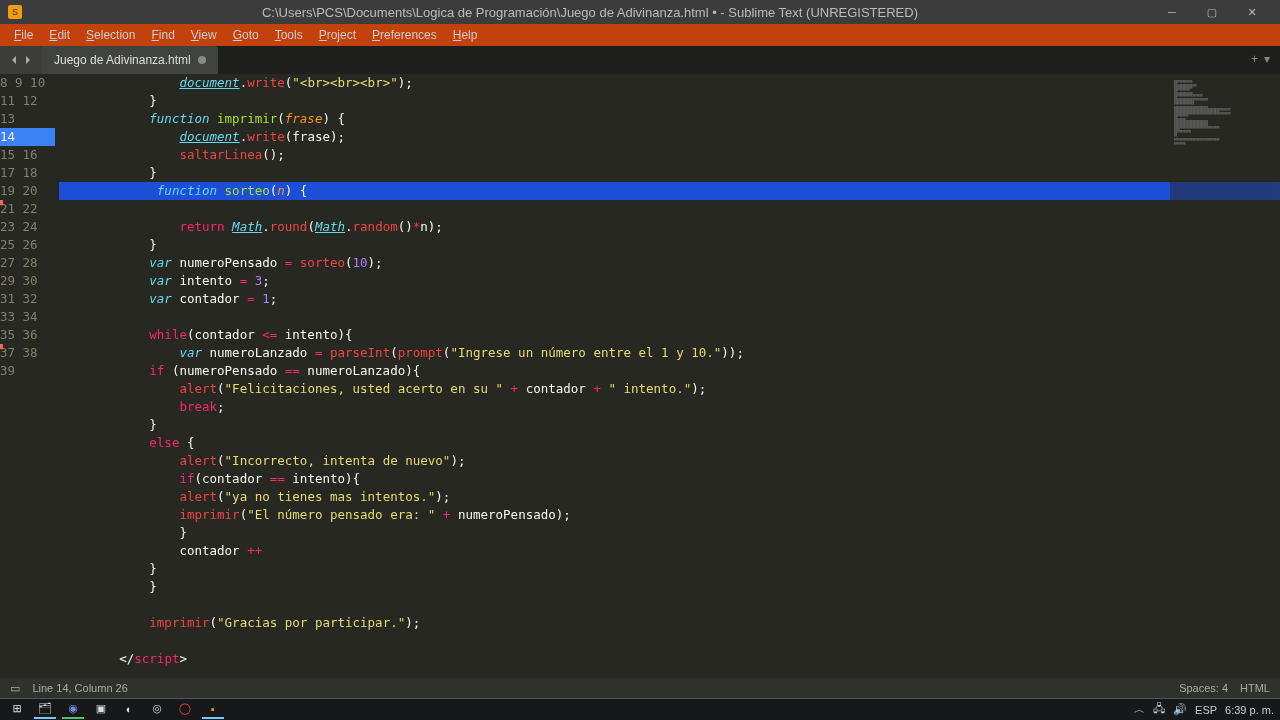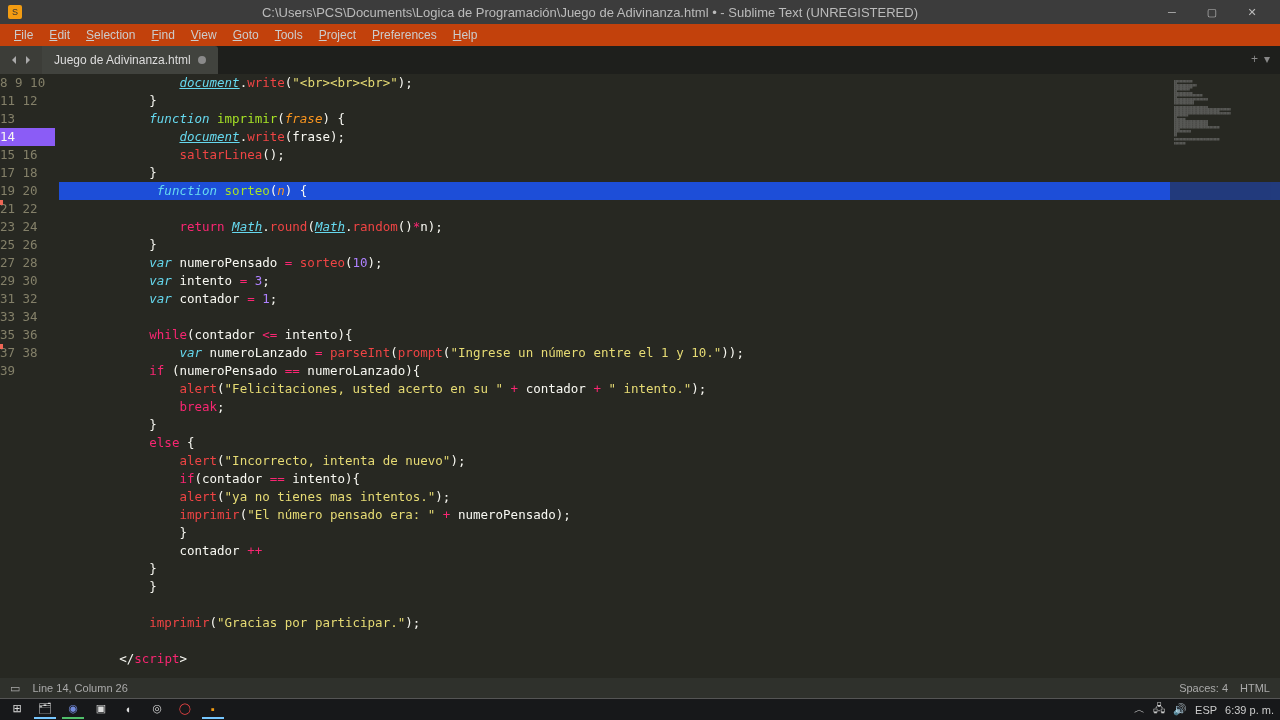--- a/index.html
+++ b/index.html
@@ -13,21 +13,21 @@
 .menubar span { padding:2px 8px; cursor:pointer; color:#ccc; font-size:12px; }
 .menubar span u { text-decoration:underline; text-underline-offset:1px; }
 .tabbar { height:28px; background:#1e1f1c; display:flex; align-items:flex-end; padding-left:0; position:relative; }
 .tabhist { width:42px; height:28px; display:flex; align-items:center; justify-content:center; gap:4px; color:#aaa; background:#3c3d38; }
 .tabhist svg { width:10px; height:10px; fill:#aaa; }
 .tab { height:28px; background:#41433e; display:flex; align-items:center; padding:0 12px; color:#ddd; font-size:12px; gap:7px; border-top-right-radius:3px; }
 .tab .dot { width:8px; height:8px; border-radius:50%; background:#8a8a8a; }
 .tab-add { position:absolute; right:10px; top:6px; display:flex; gap:6px; color:#888; font-size:12px; }
 .editor-wrap { position:relative; height:604px; background:#272822; display:flex; }
 .gutter { width:55px; background:#272822; color:#848069; text-align:left; padding:0 8px 0 0; font-family:Consolas,monospace; font-size:12.5px; line-height:18px; user-select:none; }
-.gutter .hl { color:#f8f8f2; background:#8b5cf6; display:block; padding-right:8px; margin-right:-8px; }
+.gutter .hl { color:#f8f8f2; background:#3b82f6; display:block; padding-right:8px; margin-right:-8px; }
 .code { flex:1; padding-left:4px; font-family:Consolas,monospace; font-size:12.5px; line-height:18px; white-space:pre; }
 .line-hl { background:#1d4ed8; display:block; width:100%; }
 .minimap { position:absolute; right:0; top:0; width:110px; height:100%; background:#272822; opacity:0.5; font-size:2px; line-height:2px; padding:4px; color:#888; overflow:hidden; white-space:pre; }
 .statusbar { height:20px; background:#2f312c; color:#aaa; display:flex; align-items:center; padding:0 10px; font-size:11px; gap:12px; }
 .statusbar .grow { flex:1; }
 .taskbar { height:22px; background:#17181a; display:flex; align-items:center; justify-content:space-between; padding:0 6px; border-top:1px solid #555; }
 .taskbar-left { display:flex; gap:6px; align-items:center; }
 .taskbar-left .ticon { width:22px; height:18px; display:flex; align-items:center; justify-content:center; font-size:11px; color:#ddd; border-bottom:2px solid transparent; cursor:pointer; }
 .taskbar-left .ticon.active { border-bottom:2px solid #76c7ff; }
 .taskbar-left .ticon.active2 { border-bottom:2px solid #4fbf6a; }

